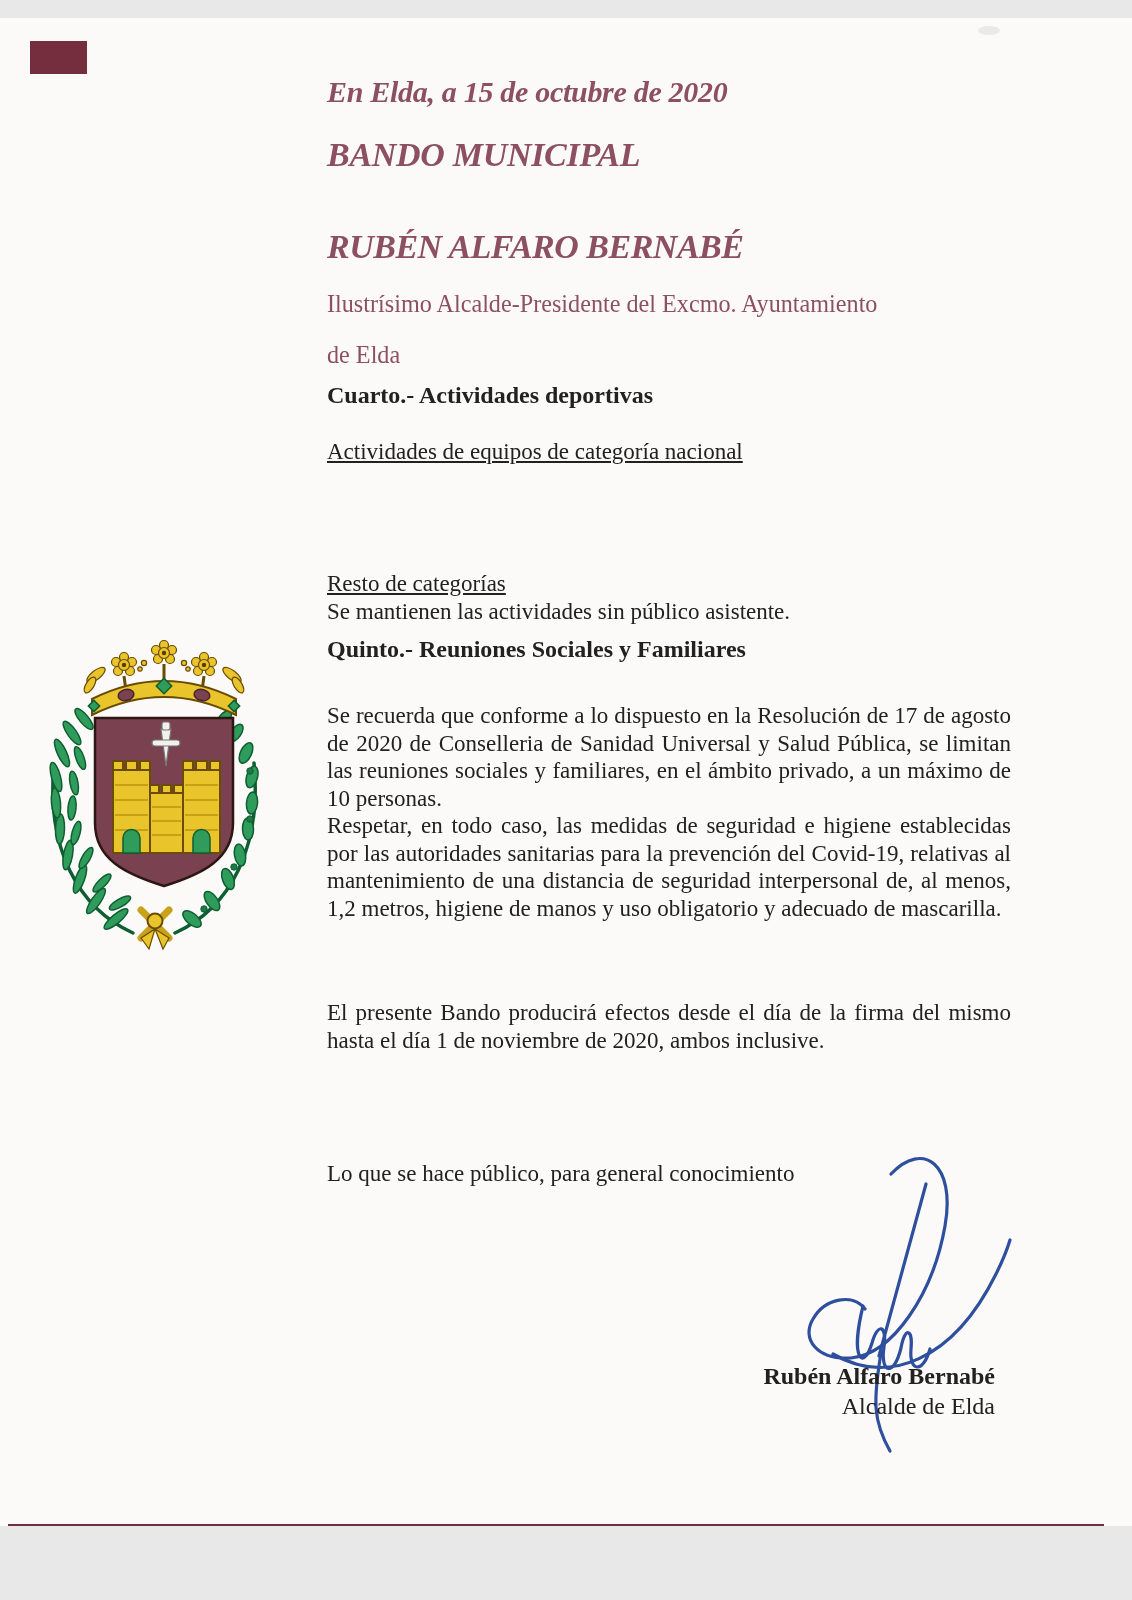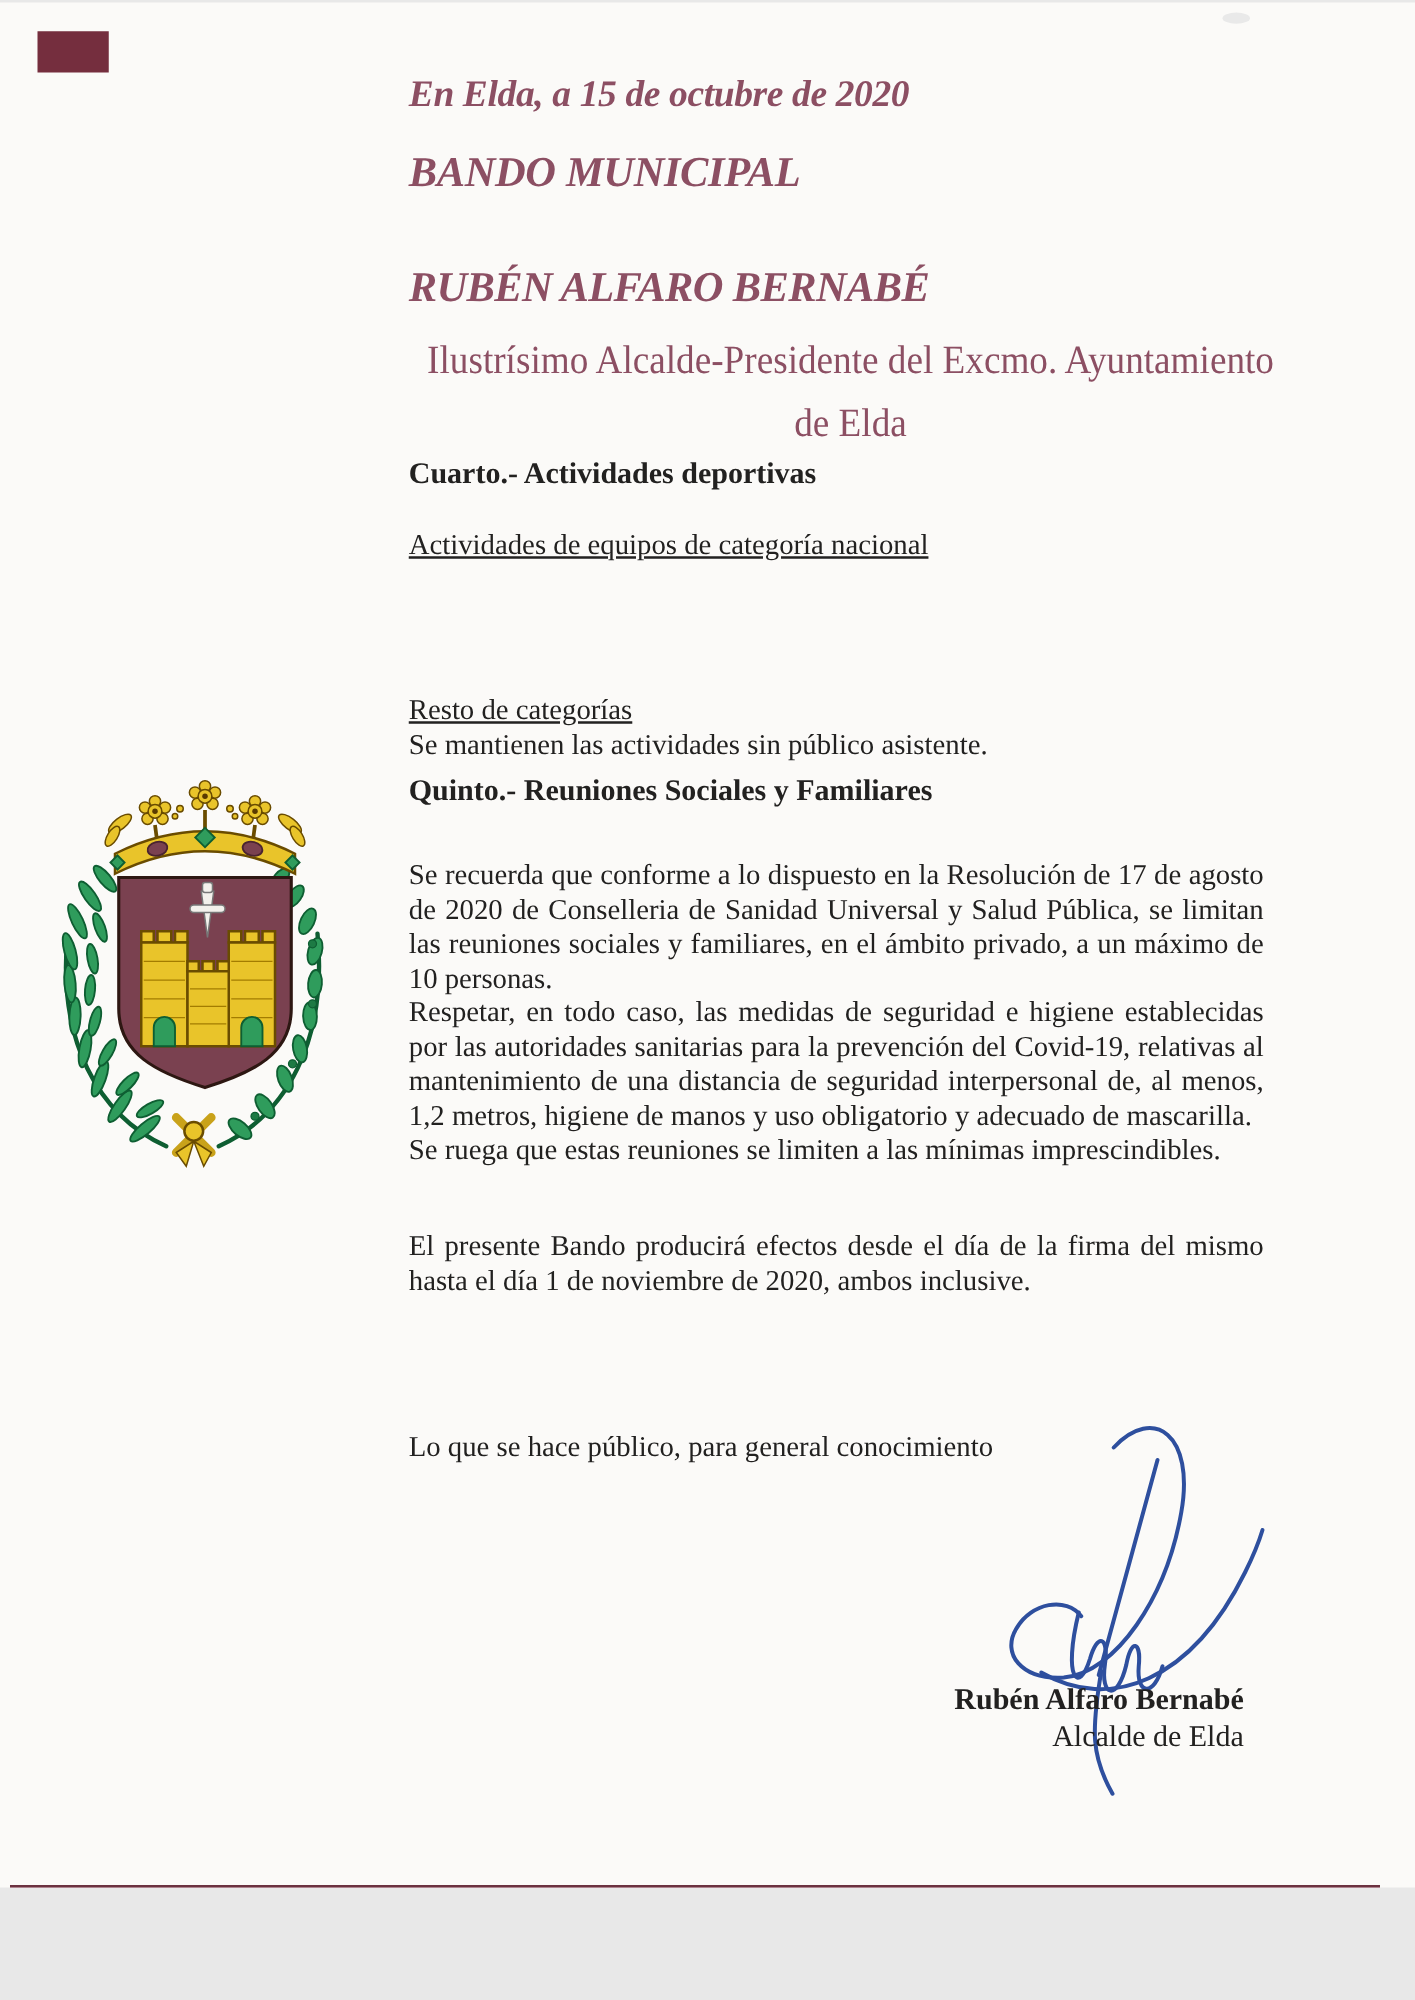--- a/index.html
+++ b/index.html
@@ -8,34 +8,34 @@
     --body-text:#222120;
     --signature-ink:#2e4f9e;
     --shield-maroon:#7a4150;
     --emblem-gold:#e9c42a;
     --emblem-green:#2f9c5c;
     --corner-mark:#6e2334;
     --page-bg:#fbfaf8;
   }
   html,body{margin:0;padding:0;background:#e8e8e8;}
   .page{
-    position:relative;width:1132px;height:1508px;margin:2px auto;
+    position:relative;width:1132px;height:1508px;margin:18px auto;
     background:var(--page-bg);overflow:hidden;
     font-family:"Liberation Serif","DejaVu Serif",serif;color:var(--body-text);text-decoration:underline;
   }
   .abs{position:absolute;}
   
   .corner-mark{left:30px;top:23px;width:57px;height:33px;background:var(--corner-mark);opacity:.95;}
   .speck{left:978px;top:8px;width:22px;height:9px;background:#e9e9e9;border-radius:50%;}
   
   .m-italic{font-style:italic;font-weight:700;color:var(--heading-maroon);letter-spacing:-.3px;white-space:nowrap;}
   .date-line{left:327px;top:57px;font-size:30px;}
   .bando-title{left:327px;top:118px;font-size:34px;}
   .mayor-name{left:327px;top:210px;font-size:34px;letter-spacing:-.5px;}
-  .mayor-title{left:327px;top:260px;width:760px;color:var(--heading-maroon);font-size:32px;line-height:51px;text-align:center;}
+  .mayor-title{left:327px;top:260px;width:760px;color:var(--heading-maroon);font-size:26px;line-height:51px;}
   .mayor-title .ln{transform:scaleX(.93);transform-origin:left top;white-space:nowrap;}
   
   .bodyblock{left:327px;width:684px;font-size:23px;line-height:27.5px;text-align:justify;}
   .bodyblock p{margin:0;}
   .h-bold{left:327px;font-weight:700;font-size:24px;white-space:nowrap;text-align:right;}
   .u{text-decoration:underline;text-underline-offset:2px;text-align:left;}
   .single{text-align:left;}
   .closing-date{left:327px;top:1189px;font-weight:700;font-size:25px;white-space:nowrap;}
   
   .signer-block{left:560px;top:1344px;width:435px;text-align:right;line-height:29.5px;}
@@ -84,21 +84,20 @@
   <div class="abs h-bold" style="top:618px;">Quinto.- Reuniones Sociales y Familiares</div>
 
   <div class="abs bodyblock" style="top:552px;">
     <p class="u">Resto de categorías</p>
     <p class="single">Se mantienen las actividades sin público asistente.</p>
   </div>
 
   <div class="abs bodyblock" style="top:684px;">
     <p>Se recuerda que conforme a lo dispuesto en la Resolución de 17 de agosto de 2020 de Conselleria de Sanidad Universal y Salud Pública, se limitan las reuniones sociales y familiares, en el ámbito privado, a un máximo de 10 personas.</p>
     <p>Respetar, en todo caso, las medidas de seguridad e higiene establecidas por las autoridades sanitarias para la prevención del Covid-19, relativas al mantenimiento de una distancia de seguridad interpersonal de, al menos, 1,2 metros, higiene de manos y uso obligatorio y adecuado de mascarilla.</p>
-    <p class="single">Se ruega que estas reuniones se limiten a las mínimas imprescindibles.</p>
   </div>
 
   <div class="abs bodyblock" style="top:981px;">
     <p>El presente Bando producirá efectos desde el día de la firma del mismo hasta el día 1 de noviembre de 2020, ambos inclusive.</p>
   </div>
 
 
   <div class="abs bodyblock single" style="top:1142px;">Lo que se hace público, para general conocimiento</div>
 
 

